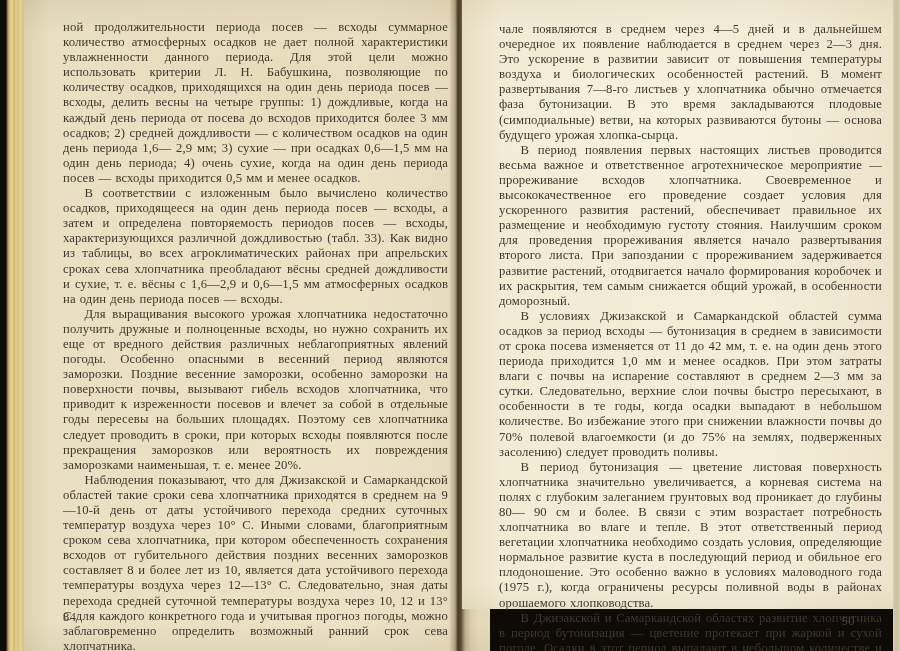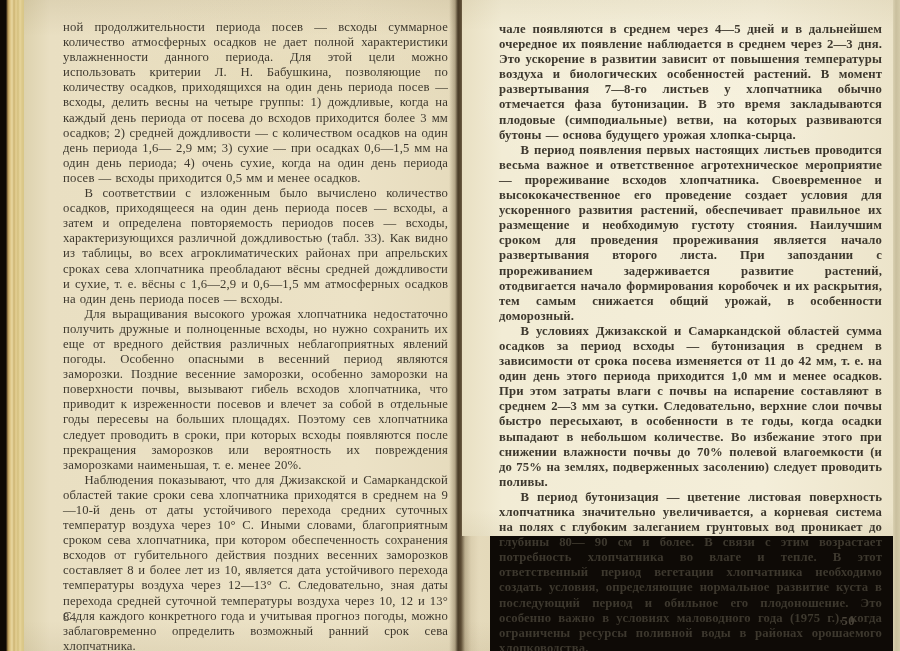--- a/index.html
+++ b/index.html
@@ -43,23 +43,22 @@
       rgba(80,62,34,0) 0px,
       rgba(80,62,34,0.35) 6px,
       #473a27 9px,
       #5c4c34 12px,
       rgba(110,92,58,0.35) 16px,
       rgba(140,120,80,0.12) 22px,
       rgba(140,120,80,0) 30px);
   }
   
   .page-right {
-    position: absolute; left: 462px; top: 0; width: 431px; height: 536px;
+    position: absolute; left: 462px; top: 0; width: 431px; height: 609px;
     background: linear-gradient(90deg, #e8dfc2 0px, #f2ecd5 40px, #f4eed9 300px, #ece4ca 100%);
-    font-weight: bold;
   }
   .page-right::before {
     content: ""; position: absolute; inset: 0; pointer-events: none;
     background:
       radial-gradient(ellipse 260px 140px at 45% 20%, rgba(255,252,238,0.35), rgba(0,0,0,0) 70%),
       linear-gradient(180deg, rgba(130,110,60,0.07), rgba(0,0,0,0) 30px),
       linear-gradient(0deg, rgba(130,110,60,0.07), rgba(0,0,0,0) 26px);
   }
   
   .edge-right {

